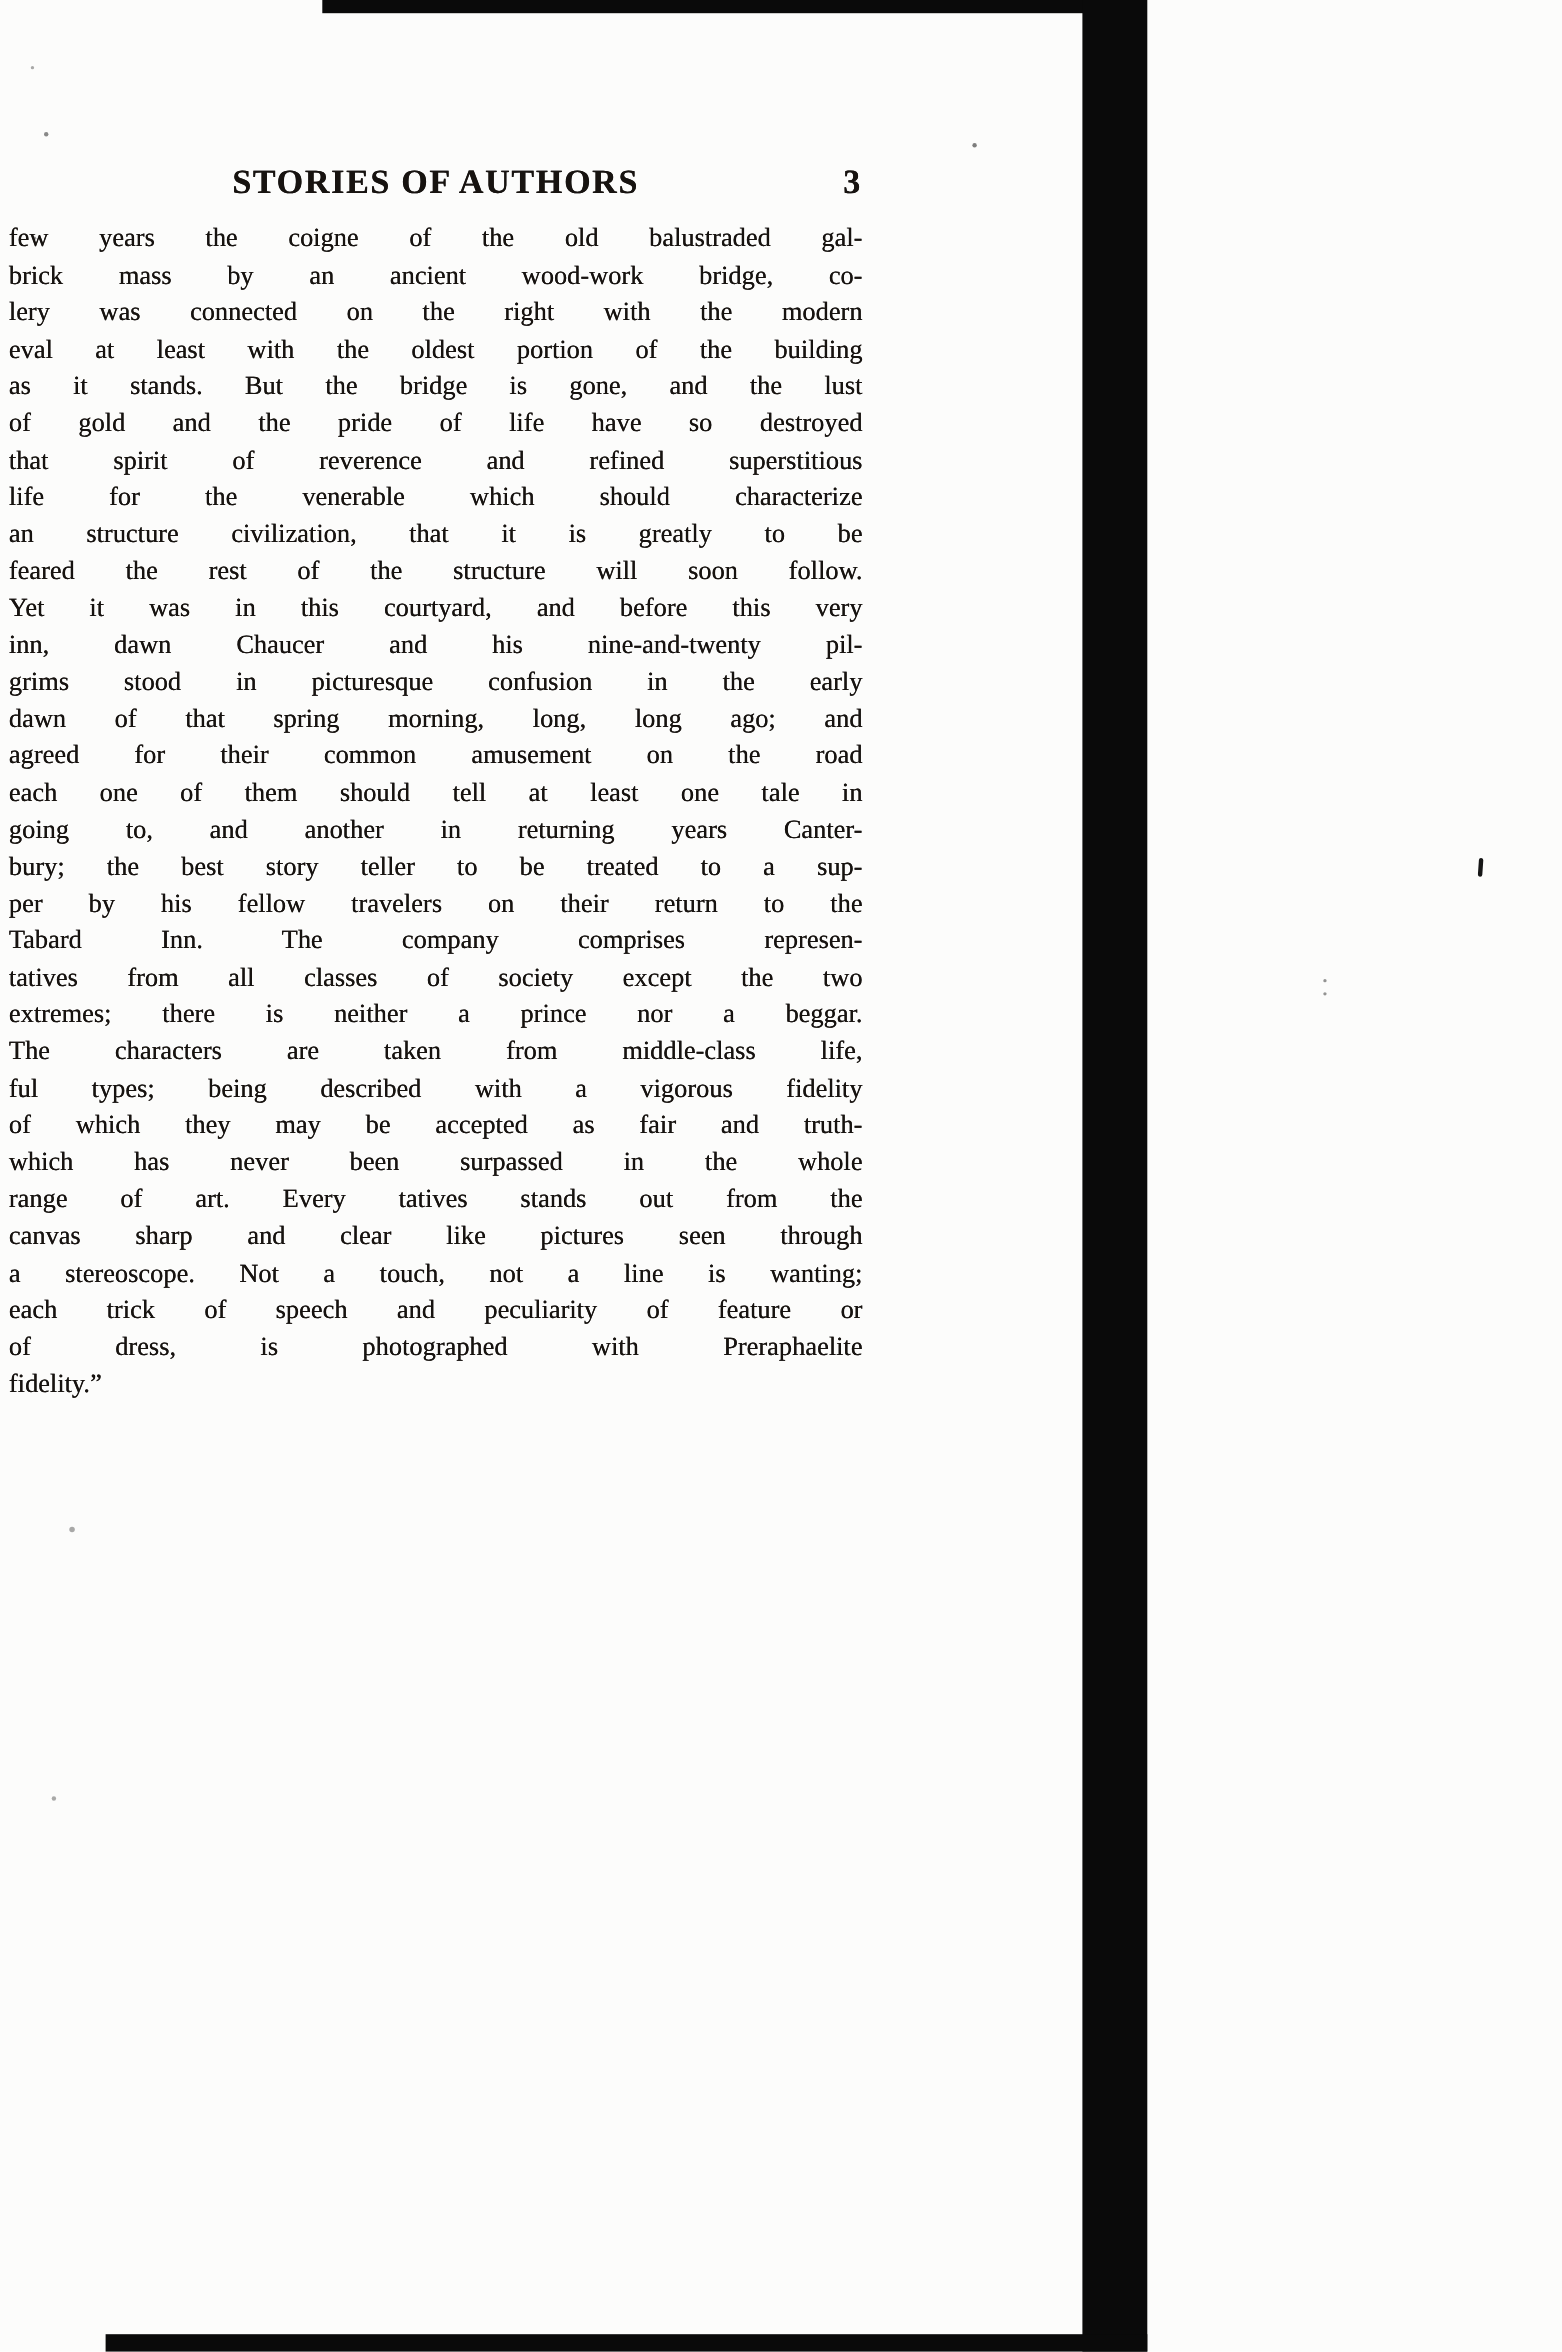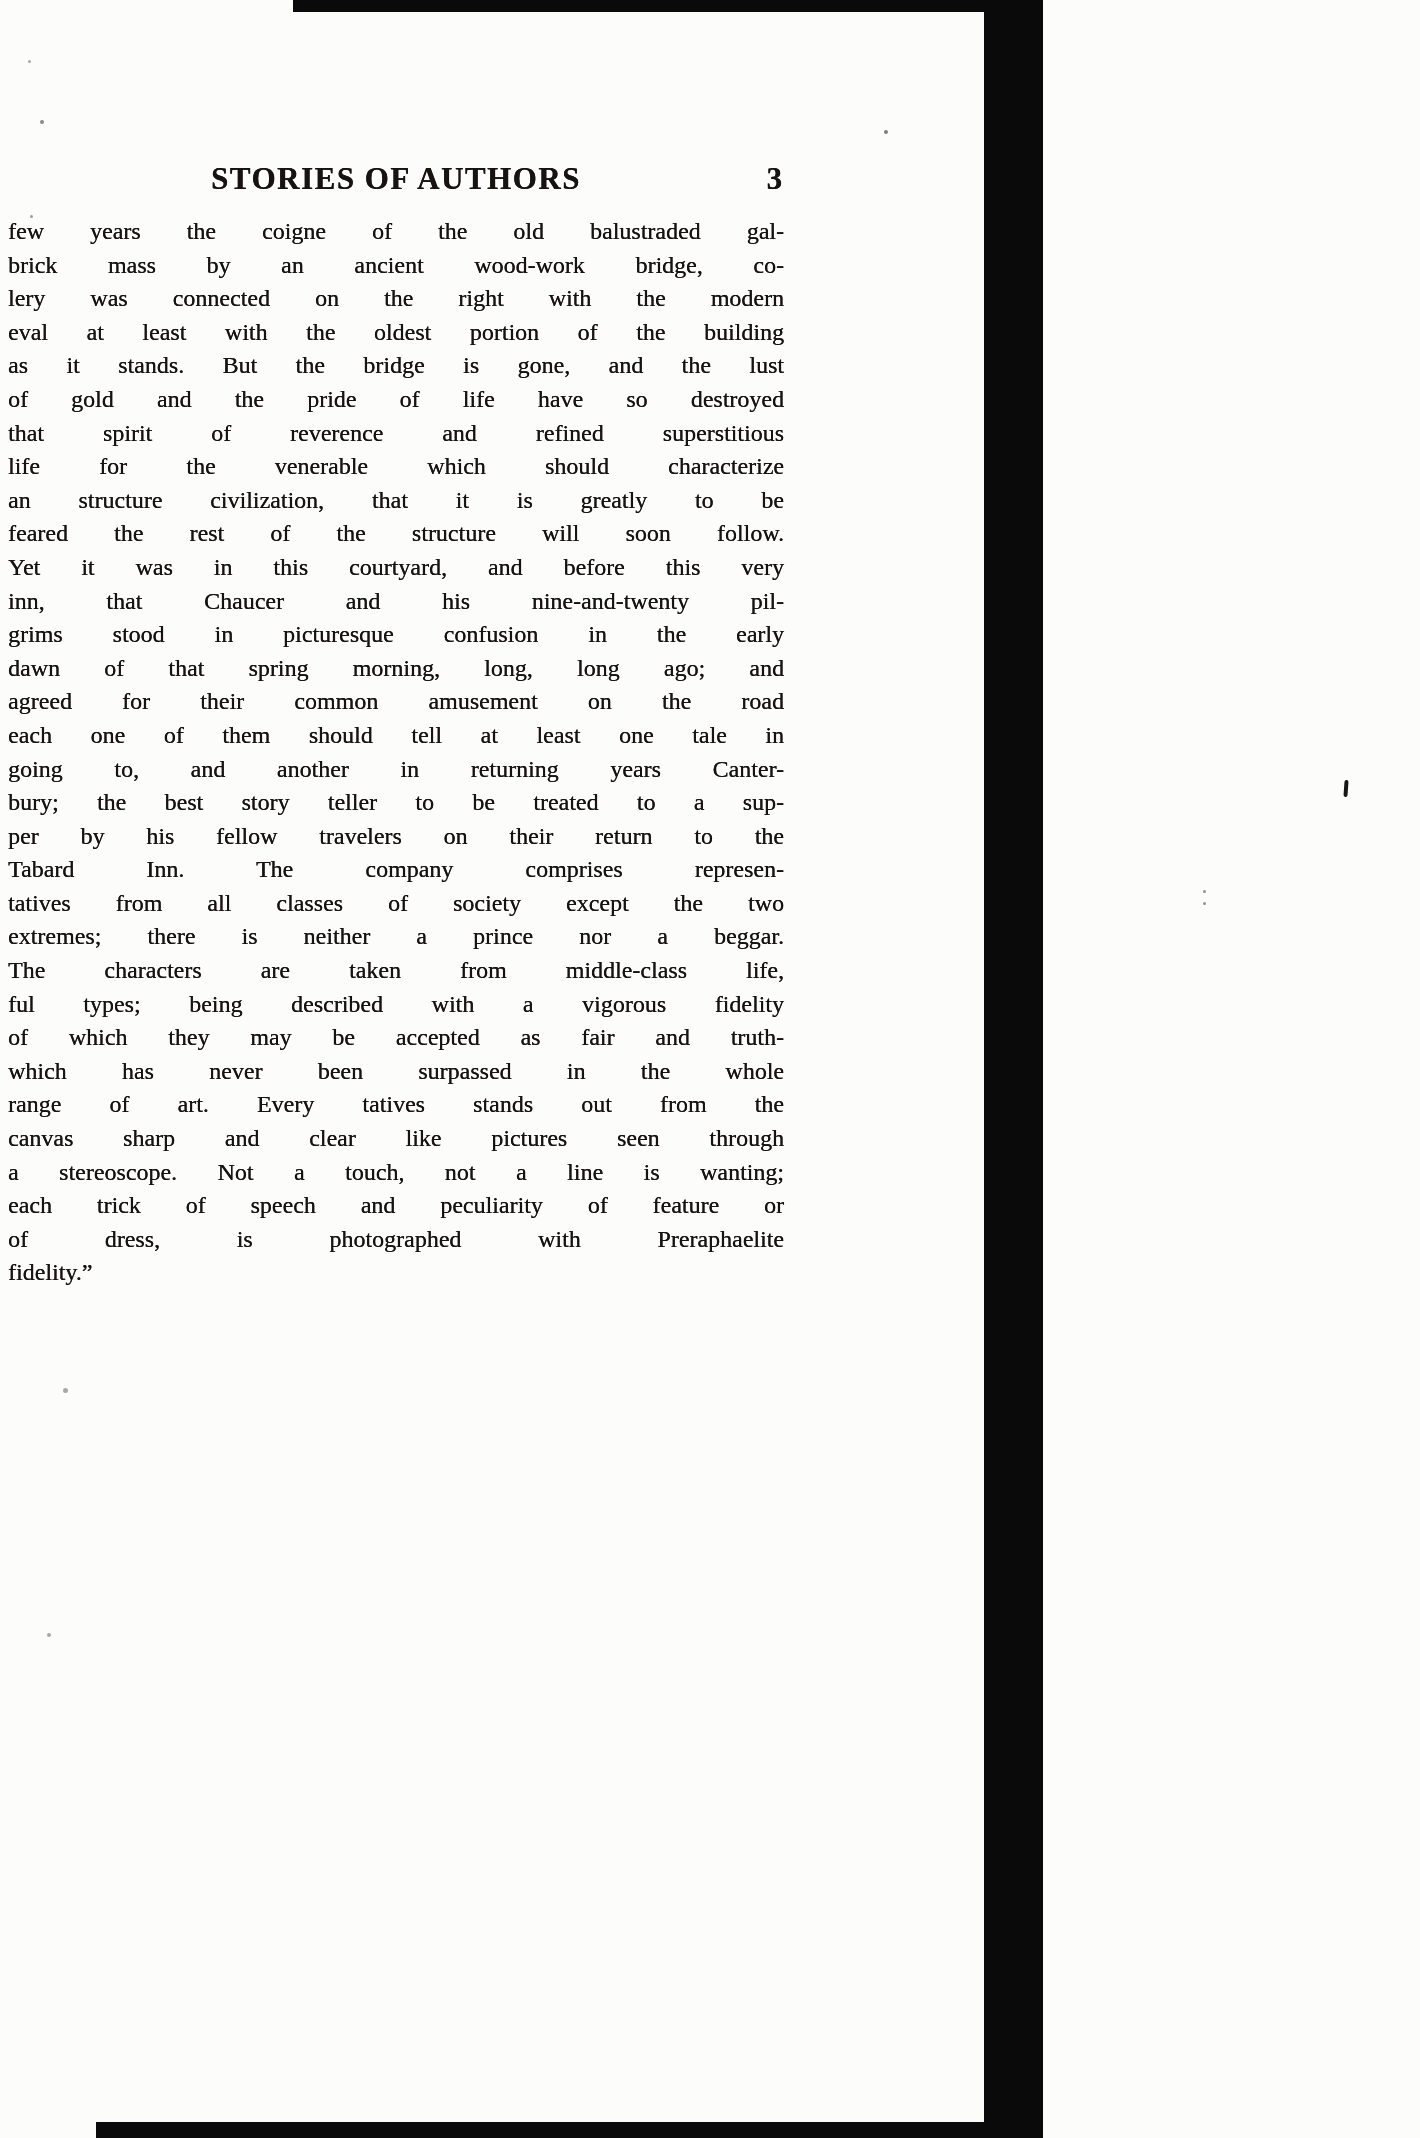--- a/index.html
+++ b/index.html
@@ -18,21 +18,21 @@
   
   .edge { position: absolute; background: #0a0a0a; }
   .edge-top    { left: 293px; top: 0; width: 748px; height: 12px; }
   .edge-right  { left: 984px; top: 0; width: 59px;  height: 2138px; }
   .edge-bottom { left: 96px;  bottom: 0; width: 947px; height: 16px; }
 
   
   .content {
     position: absolute;
     left: 8px;
-    top: 160px;
+    top: 146px;
     width: 776px;
     color: #171310;
     text-shadow: 0.2px 0 currentColor;
   }
   .page-header {
     position: relative;
     font-weight: bold;
     font-size: 31px;
     line-height: 38px;
     letter-spacing: 1.5px;
@@ -107,21 +107,21 @@
         <div class="text-line">brick mass by an ancient wood-work bridge, co-</div>
         <div class="text-line">lery was connected on the right with the modern</div>
         <div class="text-line">eval at least with the oldest portion of the building</div>
         <div class="text-line">as it stands. But the bridge is gone, and the lust</div>
         <div class="text-line">of gold and the pride of life have so destroyed</div>
         <div class="text-line">that spirit of reverence and refined superstitious</div>
         <div class="text-line">life for the venerable which should characterize</div>
         <div class="text-line">an structure civilization, that it is greatly to be</div>
         <div class="text-line">feared the rest of the structure will soon follow.</div>
         <div class="text-line">Yet it was in this courtyard, and before this very</div>
-        <div class="text-line">inn, that Chaucer and his nine-and-twenty pil-</div>
+        <div class="text-line">inn, dawn Chaucer and his nine-and-twenty pil-</div>
         <div class="text-line">grims stood in picturesque confusion in the early</div>
         <div class="text-line">dawn of that spring morning, long, long ago; and</div>
         <div class="text-line">agreed for their common amusement on the road</div>
         <div class="text-line">each one of them should tell at least one tale in</div>
         <div class="text-line">going to, and another in returning years Canter-</div>
         <div class="text-line">bury; the best story teller to be treated to a sup-</div>
         <div class="text-line">per by his fellow travelers on their return to the</div>
         <div class="text-line">Tabard Inn. The company comprises represen-</div>
         <div class="text-line">tatives from all classes of society except the two</div>
         <div class="text-line">extremes; there is neither a prince nor a beggar.</div>

